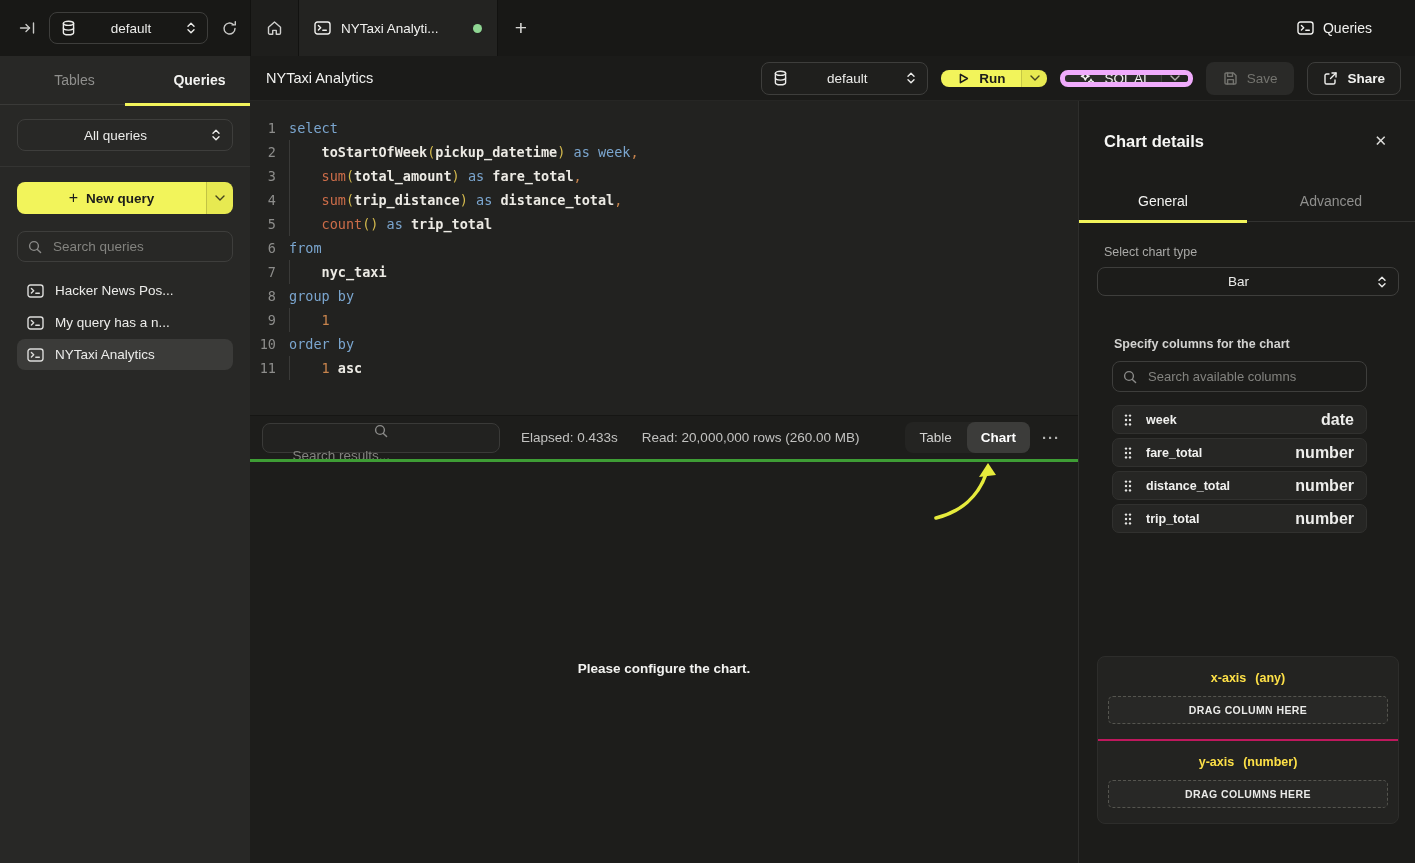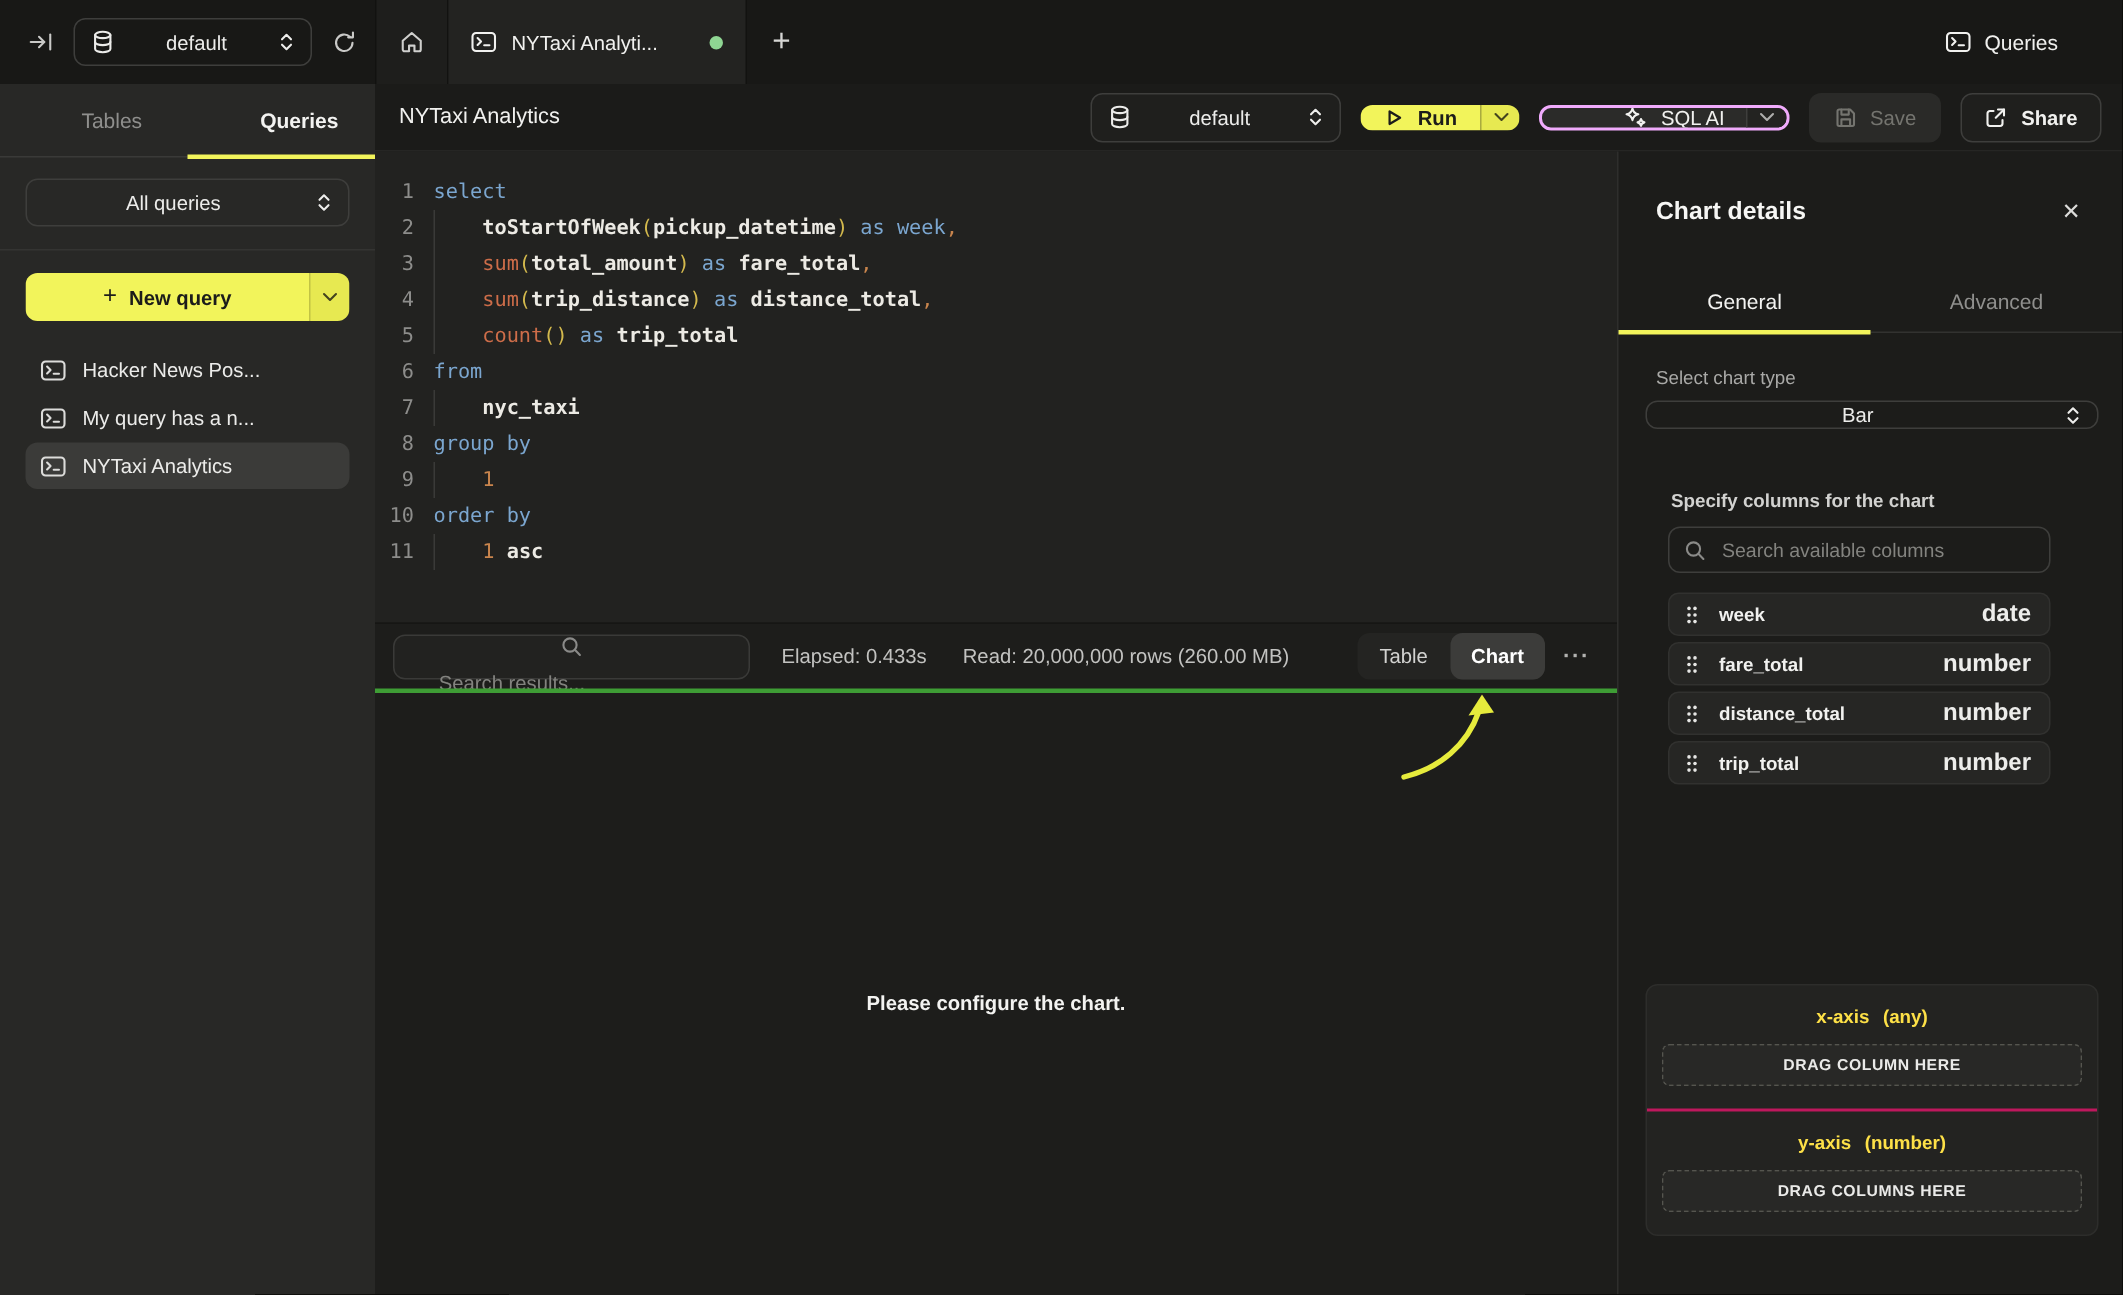--- a/index.html
+++ b/index.html
@@ -58,21 +58,21 @@
   
   .main-col { flex:1; display:flex; flex-direction:column; min-width:0; }
   .toolbar { height:45px; background:#1b1b19; border-bottom:1px solid #262624; display:flex; align-items:center; padding:0 14px 0 16px; flex-shrink:0; }
   .toolbar-title { color:#f1f1ef; font-size:14.5px; }
   .toolbar-actions { margin-left:auto; display:flex; align-items:center; gap:13px; }
   .db-select-main { width:167px; height:33px; background:#1f1f1d; }
   .split-btn { display:flex; height:17px; border-radius:8px; overflow:hidden; cursor:pointer; }
   .run-main { background:#f2f45b; color:#1c1c1a; display:flex; align-items:center; gap:9px; padding:0 16px; font-weight:600; }
   .run-main .icon svg { stroke:#1c1c1a; stroke-width:1.5; }
   .run-caret { width:26px; background:#e7e951; display:flex; align-items:center; justify-content:center; color:#44441e; border-left:1px solid rgba(0,0,0,.14); }
-  .sqlai-btn { border:2px solid #f0abfc; background:#2b2b29;padding-left:40px; }
+  .sqlai-btn { border:5px solid #f0abfc; background:#2b2b29; }
   .sqlai-main { display:flex; align-items:center; gap:9px; padding:0 14px; color:#f1f1ef; }
   .sqlai-caret { width:27px; background:#232321; border-left:1px solid #3e3e3c; display:flex; align-items:center; justify-content:center; color:#aeaeac; }
   .save-btn { height:33px; padding:0 17px; background:#2a2a28; border:none; border-radius:8px; color:#74746f; display:flex; align-items:center; gap:9px; font:inherit; cursor:default; }
   .share-btn { height:33px; padding:0 15px; background:#1f1f1d; border:1px solid #3e3e3c; border-radius:8px; color:#f1f1ef; display:flex; align-items:center; gap:9px; font:inherit; font-weight:600; cursor:pointer; }
 
   .work-row { flex:1; display:flex; min-height:0; }
   .editor-col { width:828px; flex-shrink:0; display:flex; flex-direction:column; }
 
   
   .editor { height:314px; background:#222220; padding-top:15px; overflow:hidden; font-family:"DejaVu Sans Mono", monospace; font-size:13.5px; line-height:24px; flex-shrink:0; }
@@ -107,21 +107,21 @@
   .chart-panel { width:337px; flex-shrink:0; background:#1c1c1a; border-left:1px solid #2e2e2c; display:flex; flex-direction:column; }
   .panel-header { height:80px; display:flex; align-items:center; justify-content:space-between; padding:0 28px 0 25px; flex-shrink:0; }
   .panel-title { font-size:16.5px; font-weight:700; color:#f6f6f4; }
   .panel-close { font-size:15px; color:#dcdcda; }
   .panel-tabs { height:41px; display:flex; border-bottom:1px solid #323230; flex-shrink:0; }
   .panel-tab { flex:1; display:flex; align-items:center; justify-content:center; color:#8f8f8d; font-size:14px; position:relative; cursor:pointer; }
   .panel-tab.active { color:#f3f3f1; }
   .panel-tab.active::after { content:''; position:absolute; left:0; right:0; bottom:-2px; height:3px; background:#f2f45b; }
   .panel-body { flex:1; min-height:0; display:flex; flex-direction:column; padding:23px 16px 16px 18px; }
   .field-label { color:#a9a9a7; font-size:12.5px; margin:0 0 8px 7px; }
-  .bar-select { width:100%; height:19px; }
+  .bar-select { width:100%; height:29px; }
   .columns-group { margin:41px 32px 0 15px; }
   .group-label { color:#d2d2d0; font-size:12.5px; font-weight:600; margin:0 0 10px 2px; }
   .col-search { height:31px; margin-bottom:13px; font-size:13px; }
   .col-row { display:flex; align-items:center; gap:13px; height:29px; background:#262624; border:1px solid #31312f; border-radius:7px; padding:0 12px 0 10px; margin-bottom:4px; cursor:grab; }
   .col-row .icon { color:#e6e6e4; }
   .col-name { font-size:12.5px; font-weight:700; color:#f1f1ef; }
   .col-type { margin-left:auto; font-size:16px; font-weight:700; color:#ededeb; }
   .axes-box { margin-top:auto; margin-bottom:23px; background:#232321; border:1px solid #2d2d2b; border-radius:8px; }
   .axis-section { padding:14px 10px 15px; }
   .axis-section + .axis-section { border-top:2px solid #be185d; }
@@ -224,20 +224,29 @@
             <span>New query</span>
           </div>
           <div class="new-query-caret icon">
             <span class="icon">
                 <svg width="10" height="6" viewBox="0 0 10 6">
                   <path d="M1 1l4 4 4-4"></path>
                 </svg>
               </span>
           </div>
         </div>
+        <div class="search-box">
+          <span class="icon">
+              <svg width="14" height="14" viewBox="0 0 14 14">
+                <circle cx="6" cy="6" r="4.4"></circle>
+                <path d="m9.4 9.4 3.2 3.2"></path>
+              </svg>
+            </span>
+          <input placeholder="Search queries" style="">
+        </div>
         <ul class="query-list" id="query-list">
             <li class="query-item">
               <span class="icon">
                 <svg width="17" height="14" viewBox="0 0 17 14">
                   <rect x="1" y="1" width="15" height="12" rx="2.4"></rect>
                   <path d="M4.4 4.4 6.7 6.7 4.4 9"></path>
                   <path d="M8.8 9.2h3.5"></path>
                 </svg>
               </span>
               <span>Hacker News Pos...</span>

